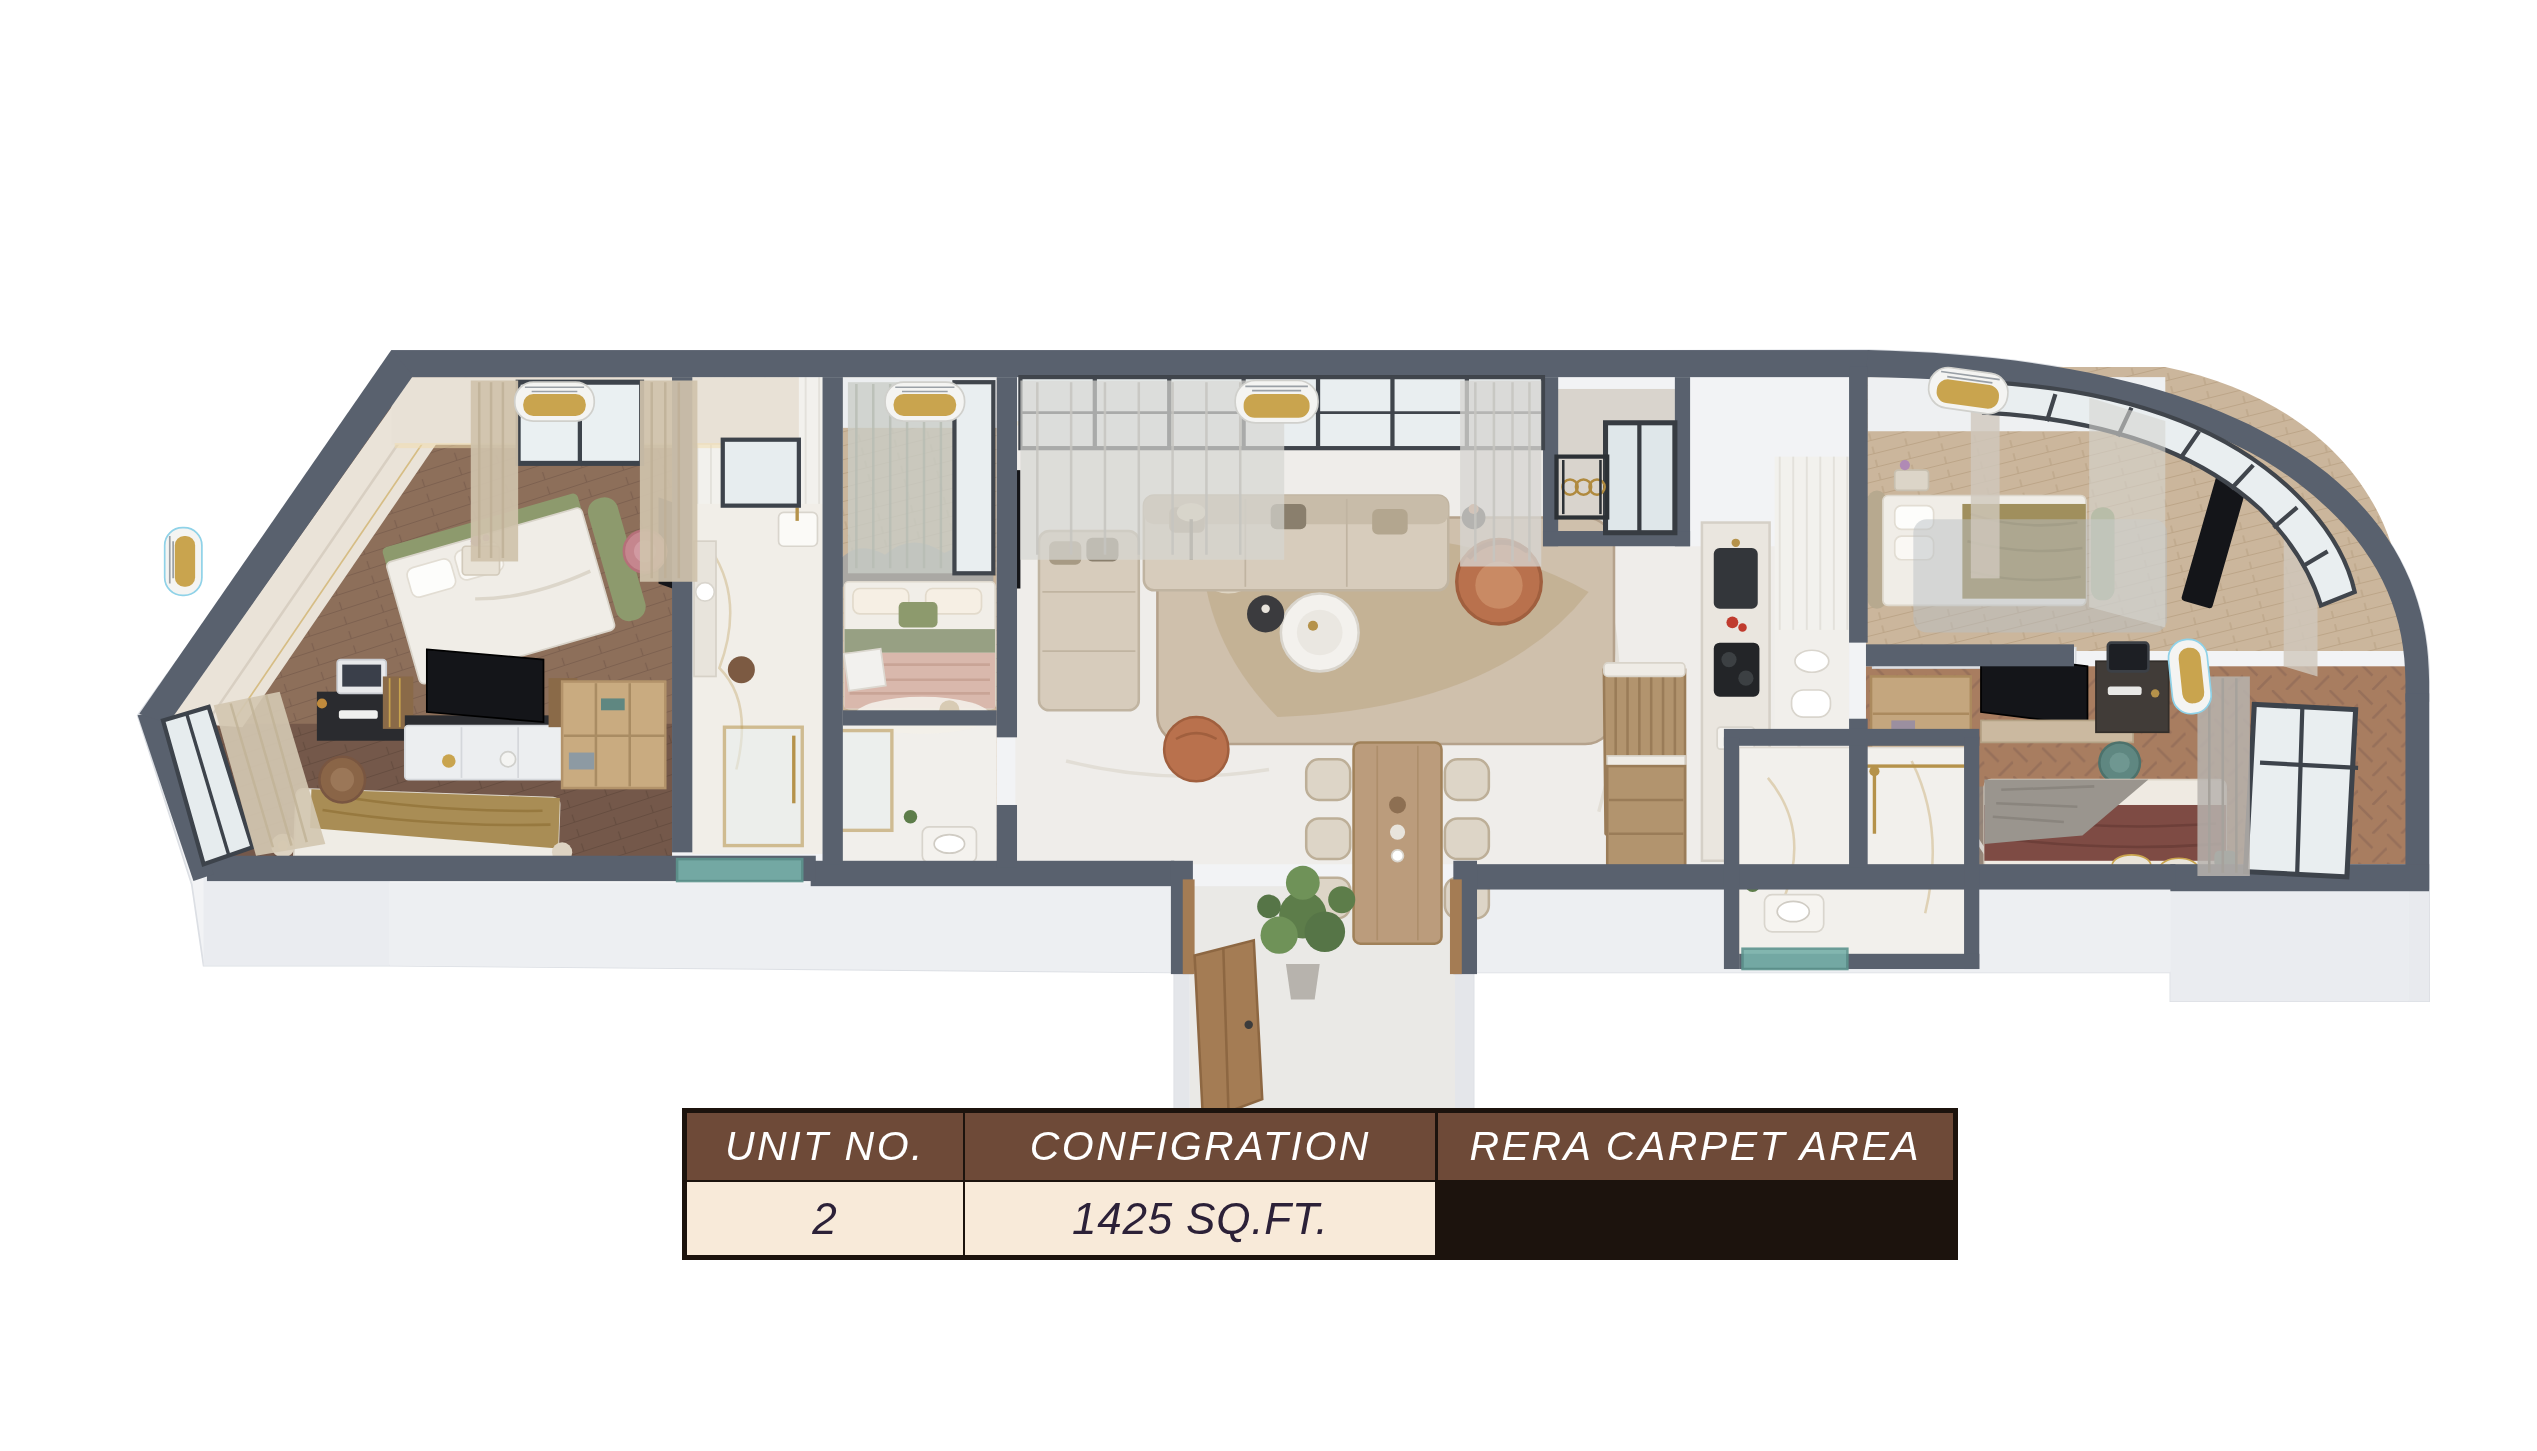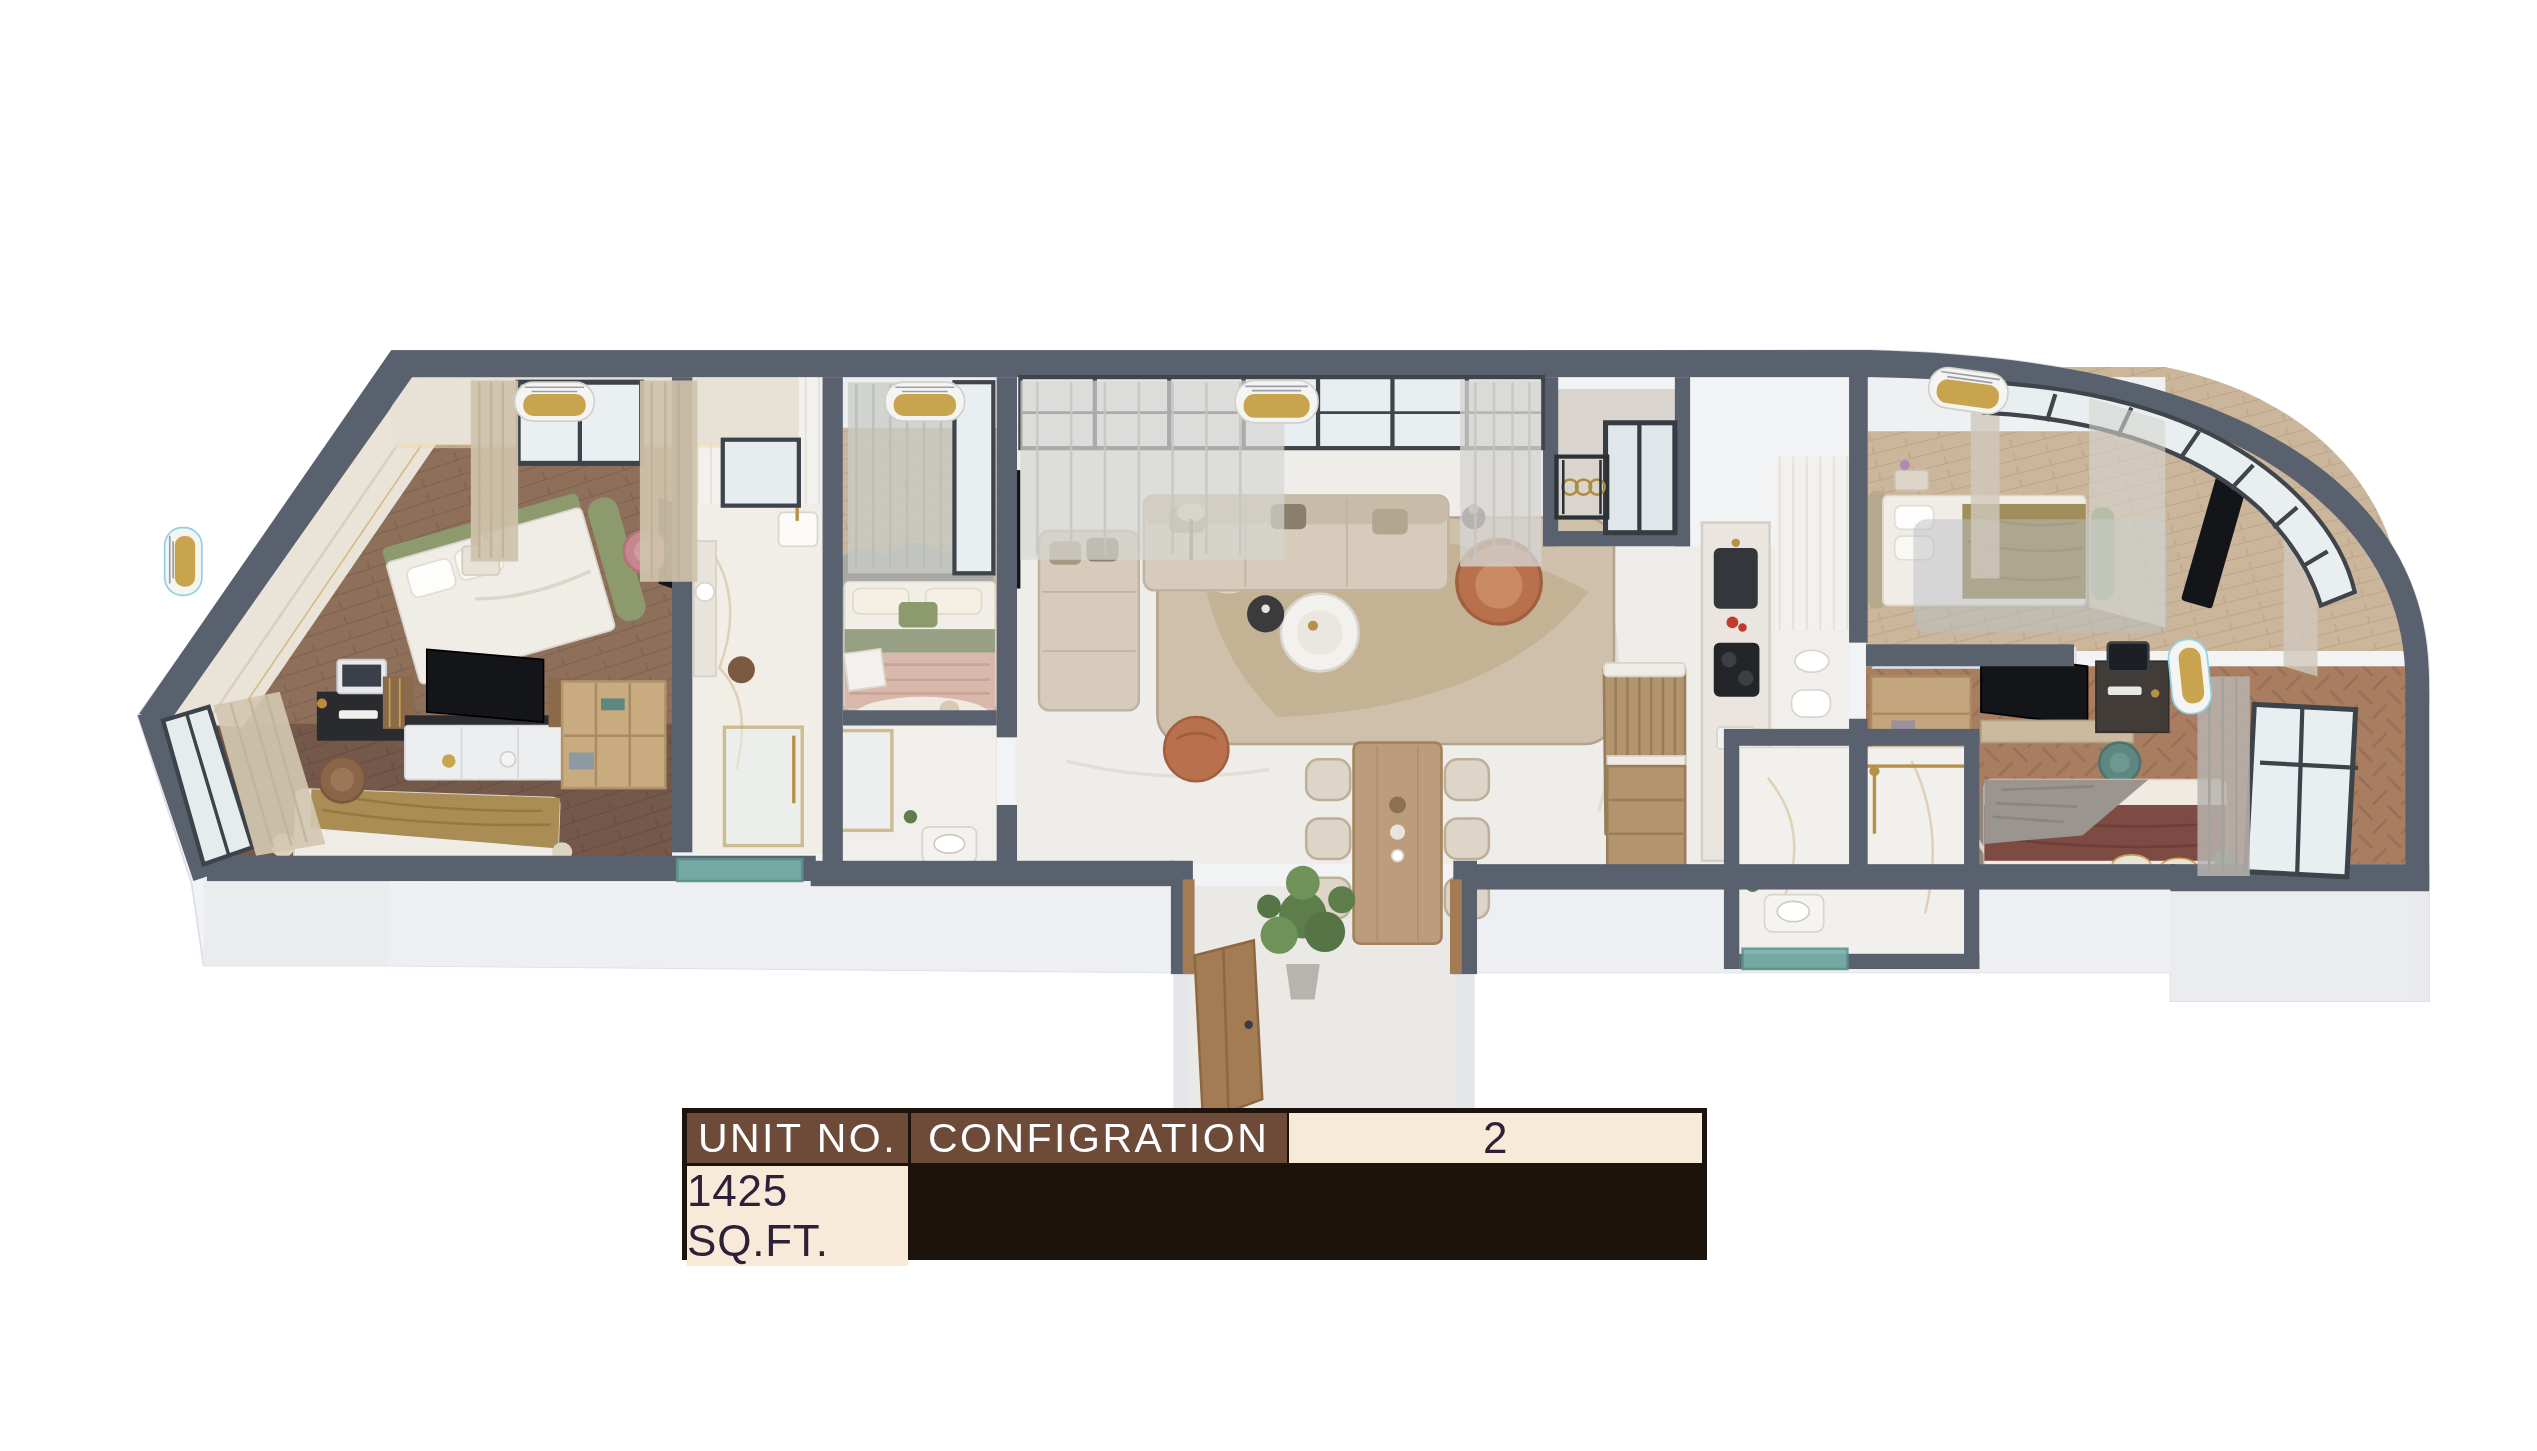--- a/index.html
+++ b/index.html
@@ -1,23 +1,23 @@
 <!DOCTYPE html>
 <html style="font-size:13.5px"><head>
 <meta charset="utf-8">
 <style>
   html,body{margin:0;padding:0;background:#ffffff;}
   .page{position:relative;width:2538px;height:1451px;background:#ffffff;overflow:hidden;
         font-family:"Liberation Sans",sans-serif;}
   .plan-wrap{position:absolute;left:0;top:0;width:2538px;height:1451px;}
   .plan-wrap svg{display:block;width:2538px;height:1451px;}
-  .unit-table{position:absolute;left:682px;top:1108px;width:1025px;height:152px;
+  .unit-table{position:absolute;left:682px;top:1108px;width:1276px;height:152px;
       box-sizing:border-box;border:5px solid #1C130D;background:#1C130D;
       display:grid;grid-template-columns:302fr 514fr 564fr;grid-template-rows:84fr 92fr;
-      grid-auto-flow:row;gap:2.5px;}
+      grid-auto-flow:row;gap:2.5px;font-style:italic;}
   .cell{display:flex;align-items:center;justify-content:center;box-sizing:border-box;}
   .th{background:#6E4A38;color:#FFFFFF;font-size:41px;letter-spacing:2.5px;font-weight:400;}
   .td{background:#F8EAD9;color:#2C2138;font-size:44px;letter-spacing:0.8px;font-weight:400;}
 </style>
 </head>
 <body>
 
 <div class="page">
 
   <div class="plan-wrap">
@@ -421,18 +421,19 @@
         <rect x="2566" y="756" width="46" height="88" rx="22" fill="#F4F4F2" stroke="#8FD2E8" stroke-width="2"></rect>
         <rect x="2578" y="766" width="26" height="66" rx="12" fill="#C9A44E"></rect>
       </g>
     </g>
   </svg>
   </div>
 
   <div class="unit-table">
     <div class="cell th">UNIT NO.</div>
     <div class="cell th">CONFIGRATION</div>
+    <div class="cell th">RERA CARPET AREA</div>
     <div class="cell td">2</div>
     <div class="cell td">1425 SQ.FT.</div>
   </div>
 
 </div>
 
 
 </body></html>

